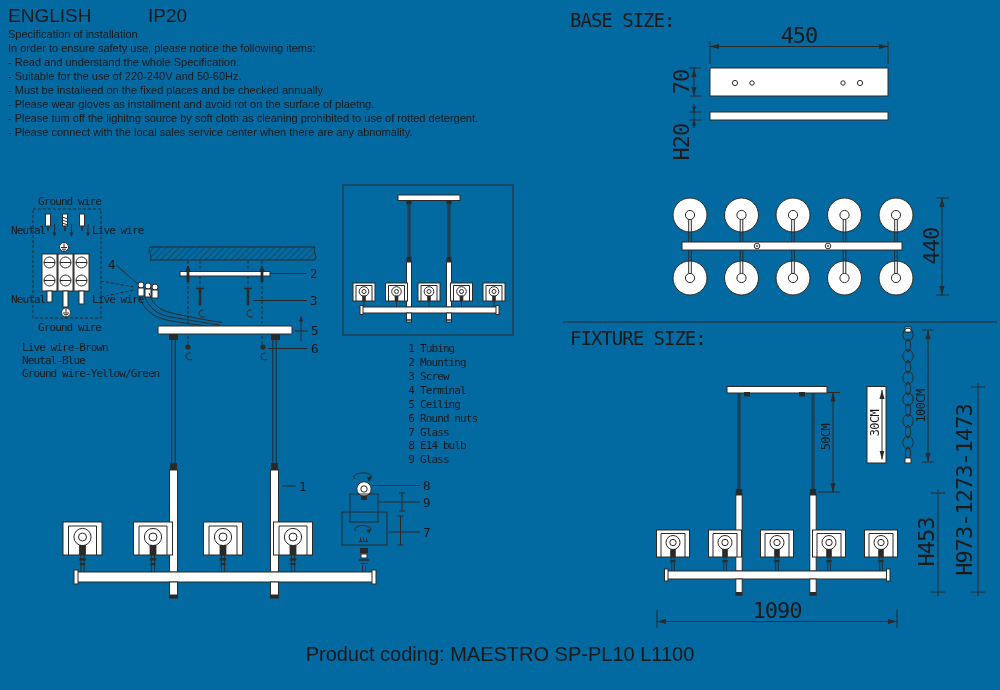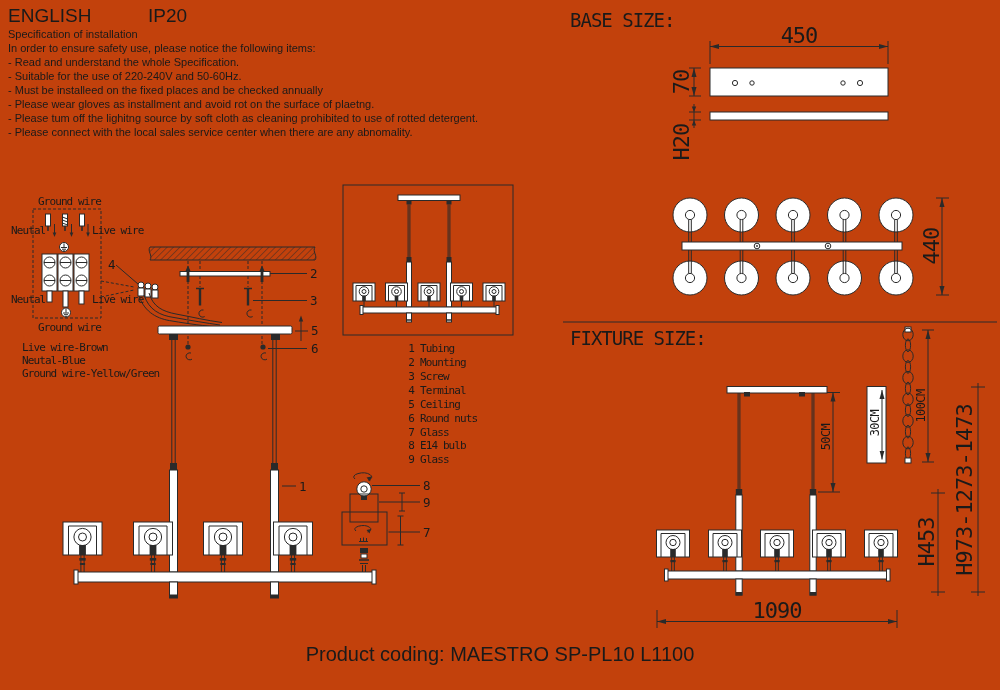--- a/index.html
+++ b/index.html
@@ -1,16 +1,16 @@
 <!DOCTYPE html>
 <html><head>
 <meta charset="utf-8">
 <style>
   html,body{margin:0;padding:0;background:#fff;}
-  .sheet{position:relative;width:1000px;height:690px;background:#c2410c;overflow:hidden;}
+  .sheet{position:relative;width:1000px;height:690px;background:#0369a1;overflow:hidden;}
   svg{display:block;}
   .ln{fill:none;stroke:#2a2a2a;stroke-width:1;}
   .ln15{fill:none;stroke:#2a2a2a;stroke-width:1.5;}
   .wh{fill:#fff;stroke:#2a2a2a;stroke-width:1;}
   .fl{fill:#2a2a2a;stroke:none;}
   .dash{stroke-dasharray:3 2;}
   text{fill:#1a1a1a;}
   .t-head{font:19px "Liberation Sans",sans-serif;}
   .t-body{font:11px "Liberation Sans",sans-serif;}
   .t-foot{font:20px "Liberation Sans",sans-serif;}

